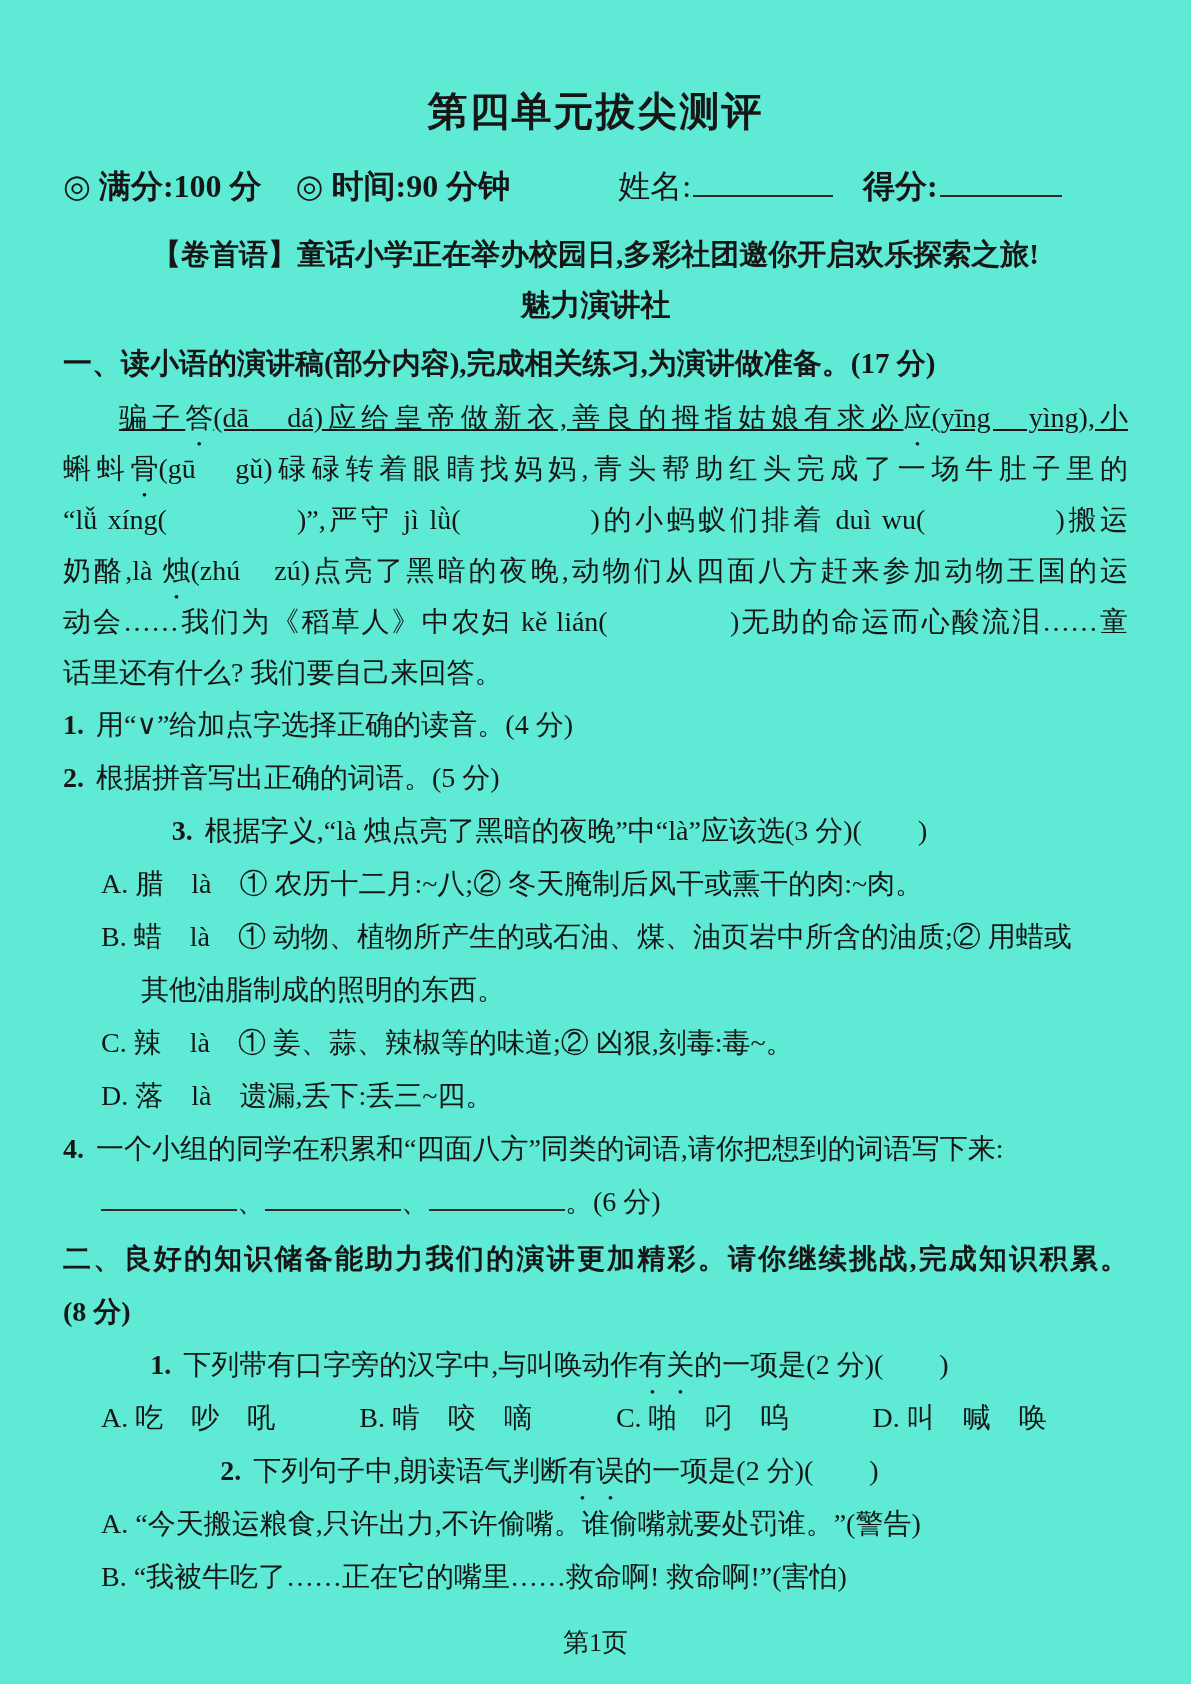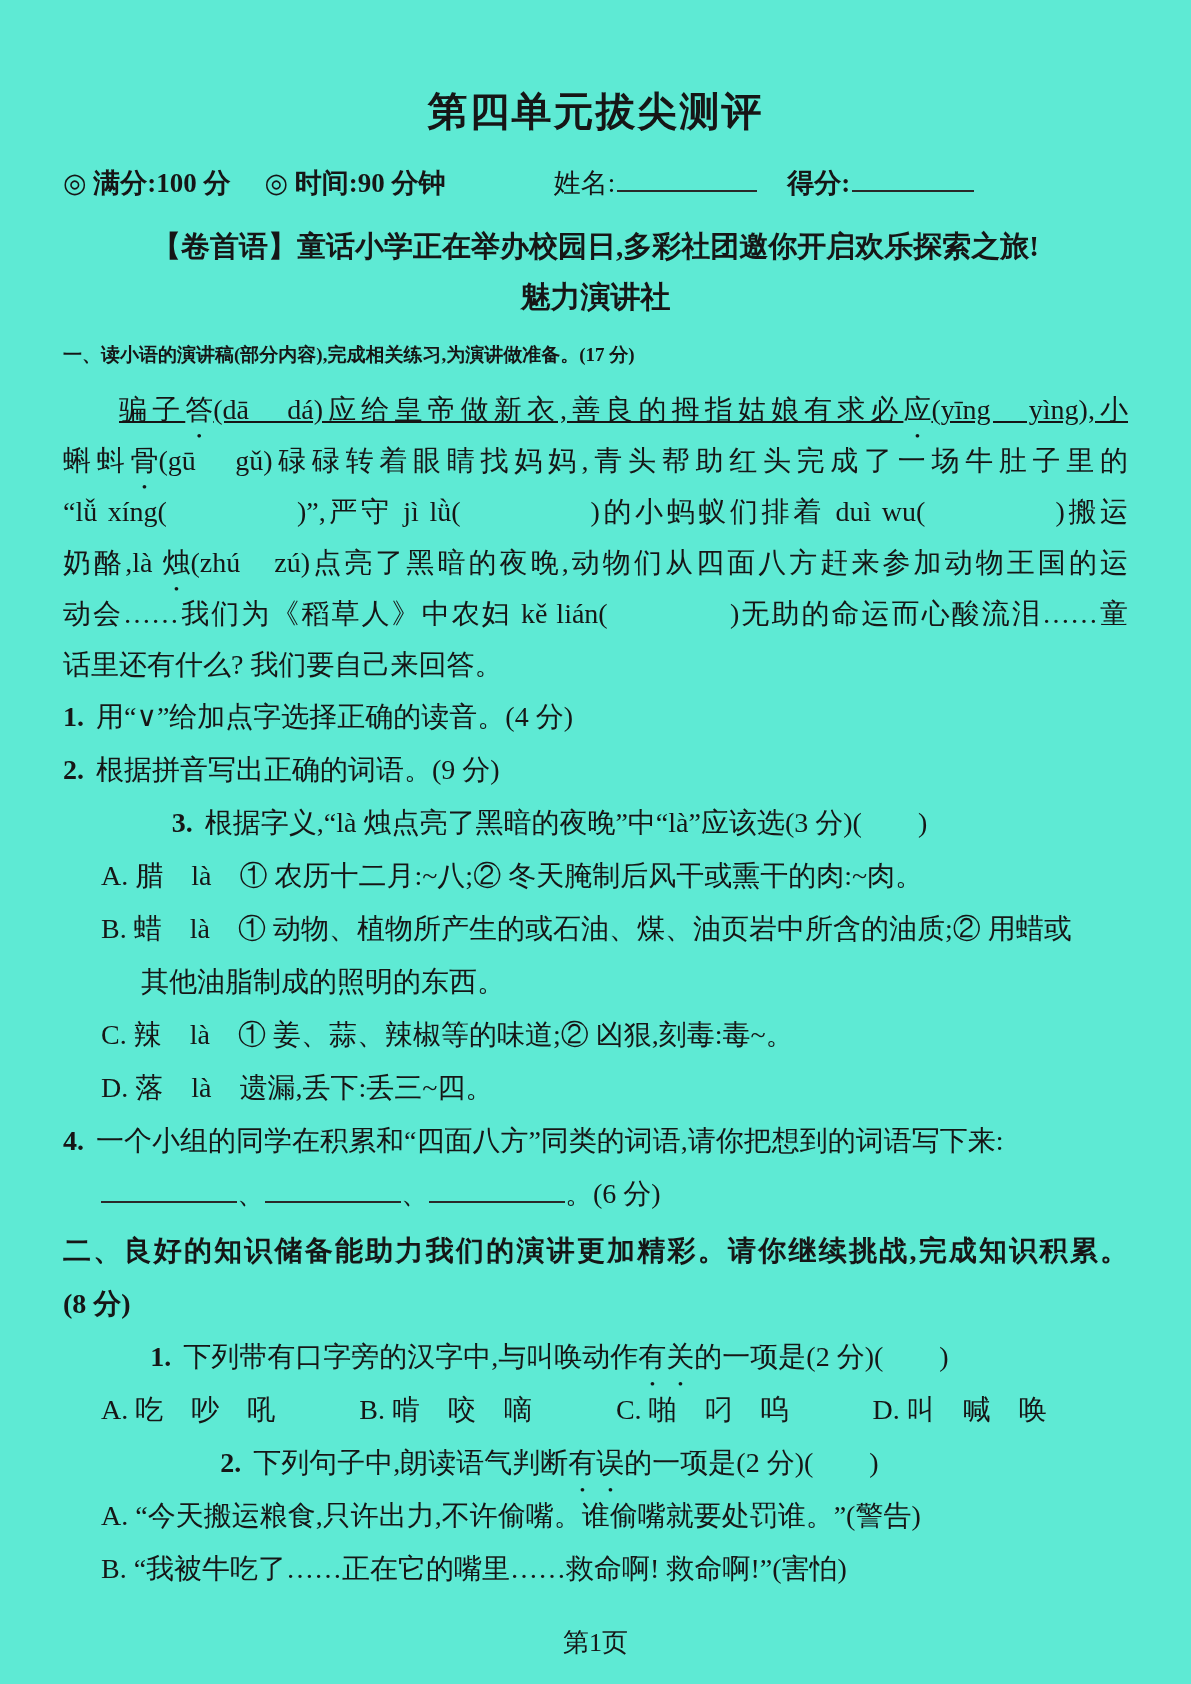--- a/index.html
+++ b/index.html
@@ -15,37 +15,37 @@
     overflow:hidden;
   }
   .title {
     margin:0; padding-top:84px;
     text-align:center;
     font-size:40px; font-weight:700; letter-spacing:2px;
   }
   .meta-row {
     display:flex; align-items:flex-end;
     margin-top:26px;
-    font-size:27px; font-weight:700;
+    font-size:32px; font-weight:700;
   }
   .meta-row .meta + .meta { margin-left:34px;text-align:center; }
   .name-group { margin-left:108px; font-weight:400; }
   .score-group { margin-left:30px; font-weight:700; }
   .write-line {
     display:inline-block;
     border-bottom:2px solid #2a2a2a;
     height:0.9em;
     vertical-align:baseline;
     margin-left:2px;
   }
   .w140 { width:140px; } .w120 { width:122px; }
   .preface { margin-top:26px; text-align:center; font-size:29px; }
   .club-title { margin-top:10px; text-align:center; font-size:30px; }
   .hei { font-weight:700; }
-  .sec-heading { margin-top:14px; font-size:19px; line-height:46px; }
+  .sec-heading { margin-top:14px; font-size:29px; line-height:46px; }
   .para { margin-top:6px; font-size:28px; }
   .para-line { line-height:51px; height:51px; white-space:pre-wrap; }
   .fill { text-align:justify; text-align-last:justify; }
   .indent { padding-left:56px;text-decoration:underline; }
   .line { font-size:28px; line-height:53px; height:53px; white-space:pre-wrap; }
   .qnum { font-weight:700; margin-right:12px; }
   .with-bracket { display:flex; justify-content:center; }
   .bracket { margin-right:92px; }
   .opt { margin-left:38px; }
   .opt-cont { margin-left:78px; }
@@ -89,21 +89,21 @@
     <div class="para-line indent fill"><span>骗子</span><span class="em-dot">答<i class="dot">•</i></span><span>(dā　dá)应给皇帝做新衣,善良的拇指姑娘有求必</span><span class="em-dot">应<i class="dot">•</i></span><span>(yīng　yìng),小</span></div>
     <div class="para-line fill"><span>蝌蚪</span><span class="em-dot">骨<i class="dot">•</i></span><span>(gū　gǔ)碌碌转着眼睛找妈妈,青头帮助红头完成了一场牛肚子里的</span></div>
     <div class="para-line fill"><span>“lǚ xíng(　　　　)”,严守 jì lǜ(　　　　)的小蚂蚁们排着 duì wu(　　　　)搬运</span></div>
     <div class="para-line fill"><span>奶酪,là </span><span class="em-dot">烛<i class="dot">•</i></span><span>(zhú　zú)点亮了黑暗的夜晚,动物们从四面八方赶来参加动物王国的运</span></div>
     <div class="para-line fill"><span>动会……我们为《稻草人》中农妇 kě lián(　　　　)无助的命运而心酸流泪……童</span></div>
     <div class="para-line"><span>话里还有什么? 我们要自己来回答。</span></div>
   </div>
 
   <div class="line"><b class="qnum">1.</b><span>用“∨”给加点字选择正确的读音。(4 分)</span></div>
 
-  <div class="line"><b class="qnum">2.</b><span>根据拼音写出正确的词语。(9 分)</span></div>
+  <div class="line"><b class="qnum">2.</b><span>根据拼音写出正确的词语。(5 分)</span></div>
 
   <div class="line with-bracket">
     <span><b class="qnum">3.</b><span>根据字义,“là 烛点亮了黑暗的夜晚”中“là”应该选(3 分)</span></span>
     <span class="bracket">(　　)</span>
   </div>
 
   <div class="line opt">A. 腊　là　① 农历十二月:~八;② 冬天腌制后风干或熏干的肉:~肉。</div>
   <div class="line opt">B. 蜡　là　① 动物、植物所产生的或石油、煤、油页岩中所含的油质;② 用蜡或</div>
   <div class="line opt-cont">其他油脂制成的照明的东西。</div>
   <div class="line opt">C. 辣　là　① 姜、蒜、辣椒等的味道;② 凶狠,刻毒:毒~。</div>

